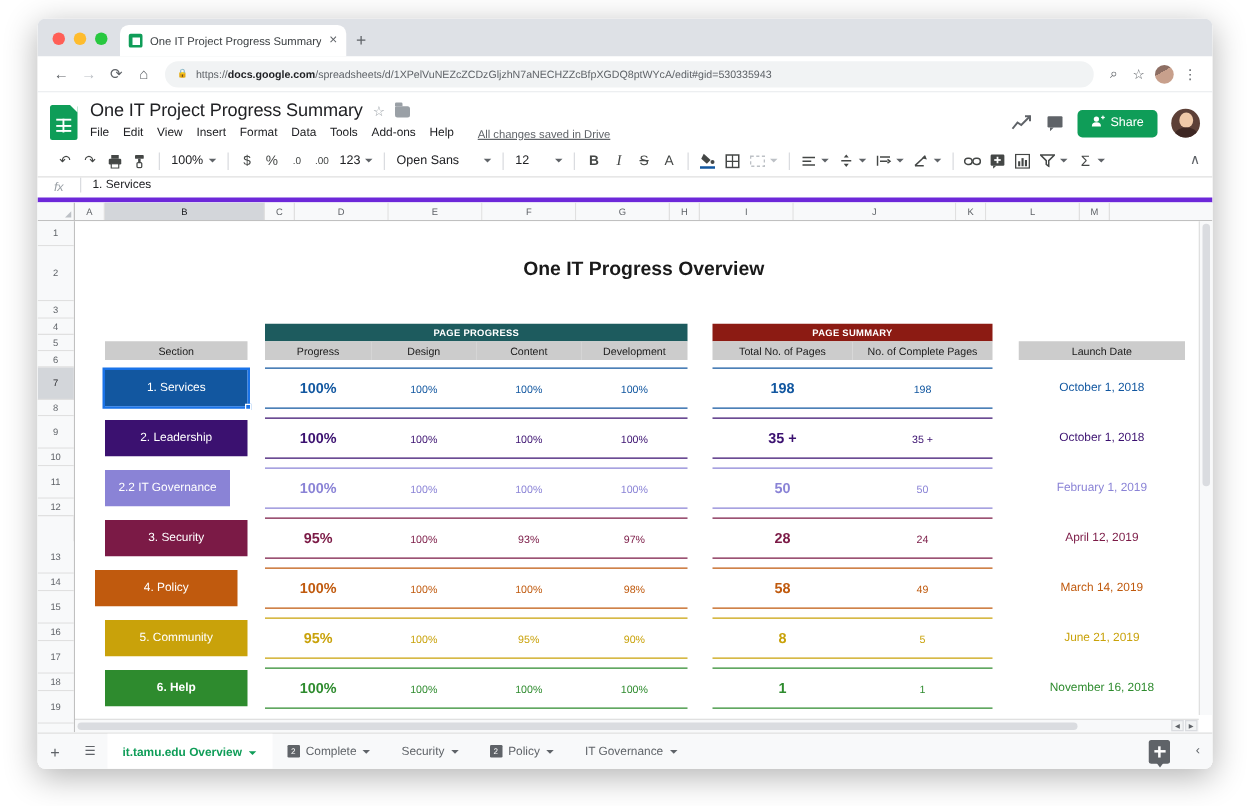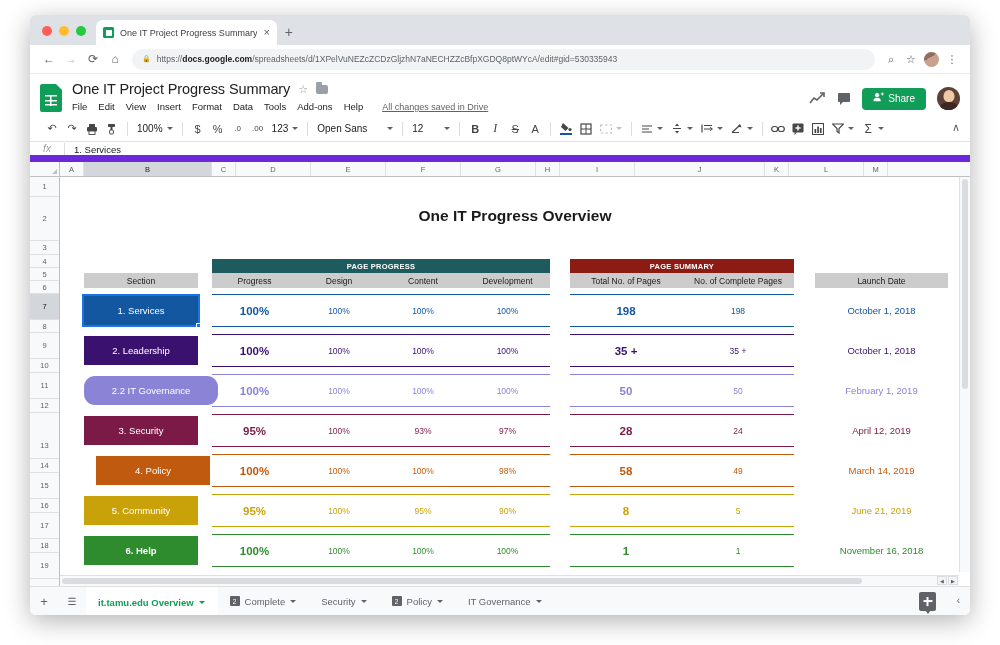--- a/index.html
+++ b/index.html
@@ -310,23 +310,23 @@
   }
   #toolbar-collapse {
     position: absolute; right: 10px; top: 5px;
     color: #5f6368; font-size: 11px; cursor: pointer;
   }
 
   
   #formula-bar {
     height: 20px;
     display: flex;
-    align-items: flex-end;
-    flex: 0 0 auto;
-    border-bottom: 7px solid #6d28d9;
+    align-items: flex-start;
+    flex: 0 0 auto;
+    border-bottom: 4px solid #6d28d9;
     background: #fff;
   }
   #name-box {
     width: 34px; height: 100%;
     display: flex; align-items: center; justify-content: center;
     font-size: 10px; color: #9aa0a6;
     font-style: italic;
     cursor: pointer;
   }
   #fx-divider { width: 1px; height: 12px; background: #dadce0; }
@@ -928,21 +928,21 @@
                 <div class="cell-main" style="width: 85px; color: rgb(59, 17, 112);">100%</div>
                 <div class="cell-sub" style="width: 84px; color: rgb(59, 17, 112);">100%</div>
                 <div class="cell-sub" style="width: 84px; color: rgb(59, 17, 112);">100%</div>
                 <div class="cell-sub" style="width: 85px; color: rgb(59, 17, 112);">100%</div>
               </div>
               <div class="data-row ruled" style="left: 510px; width: 224px; top: 157px; color: rgb(59, 17, 112);">
                 <div class="cell-main" style="width: 112px; color: rgb(59, 17, 112);">35 +</div>
                 <div class="cell-sub" style="width: 112px; color: rgb(59, 17, 112);">35 +</div>
               </div>
               <div class="launch-date" style="left: 755px; width: 133px; top: 157px; color: rgb(59, 17, 112);">October 1, 2018</div>
-              <div class="section-chip" style="left: 24px; width: 134px; top: 199px; background: rgb(138, 131, 214); border-radius: 11px;">
+              <div class="section-chip" style="left: 24px; width: 100px; top: 199px; background: rgb(138, 131, 214);">
                 <span>2.2 IT Governance</span>
               </div>
               <div class="data-row ruled" style="left: 152px; width: 338px; top: 197px; color: rgb(138, 131, 214);">
                 <div class="cell-main" style="width: 85px; color: rgb(138, 131, 214);">100%</div>
                 <div class="cell-sub" style="width: 84px; color: rgb(138, 131, 214);">100%</div>
                 <div class="cell-sub" style="width: 84px; color: rgb(138, 131, 214);">100%</div>
                 <div class="cell-sub" style="width: 85px; color: rgb(138, 131, 214);">100%</div>
               </div>
               <div class="data-row ruled" style="left: 510px; width: 224px; top: 197px; color: rgb(138, 131, 214);">
                 <div class="cell-main" style="width: 112px; color: rgb(138, 131, 214);">50</div>
@@ -956,21 +956,21 @@
                 <div class="cell-main" style="width: 85px; color: rgb(123, 26, 70);">95%</div>
                 <div class="cell-sub" style="width: 84px; color: rgb(123, 26, 70);">100%</div>
                 <div class="cell-sub" style="width: 84px; color: rgb(123, 26, 70);">93%</div>
                 <div class="cell-sub" style="width: 85px; color: rgb(123, 26, 70);">97%</div>
               </div>
               <div class="data-row ruled" style="left: 510px; width: 224px; top: 237px; color: rgb(123, 26, 70);">
                 <div class="cell-main" style="width: 112px; color: rgb(123, 26, 70);">28</div>
                 <div class="cell-sub" style="width: 112px; color: rgb(123, 26, 70);">24</div>
               </div>
               <div class="launch-date" style="left: 755px; width: 133px; top: 237px; color: rgb(123, 26, 70);">April 12, 2019</div>
-              <div class="section-chip" style="left: 36px; width: 114px; top: 279px; background: rgb(192, 90, 14);">
+              <div class="section-chip" style="left: 16px; width: 114px; top: 279px; background: rgb(192, 90, 14);">
                 <span>4. Policy</span>
               </div>
               <div class="data-row ruled" style="left: 152px; width: 338px; top: 277px; color: rgb(192, 90, 14);">
                 <div class="cell-main" style="width: 85px; color: rgb(192, 90, 14);">100%</div>
                 <div class="cell-sub" style="width: 84px; color: rgb(192, 90, 14);">100%</div>
                 <div class="cell-sub" style="width: 84px; color: rgb(192, 90, 14);">100%</div>
                 <div class="cell-sub" style="width: 85px; color: rgb(192, 90, 14);">98%</div>
               </div>
               <div class="data-row ruled" style="left: 510px; width: 224px; top: 277px; color: rgb(192, 90, 14);">
                 <div class="cell-main" style="width: 112px; color: rgb(192, 90, 14);">58</div>

